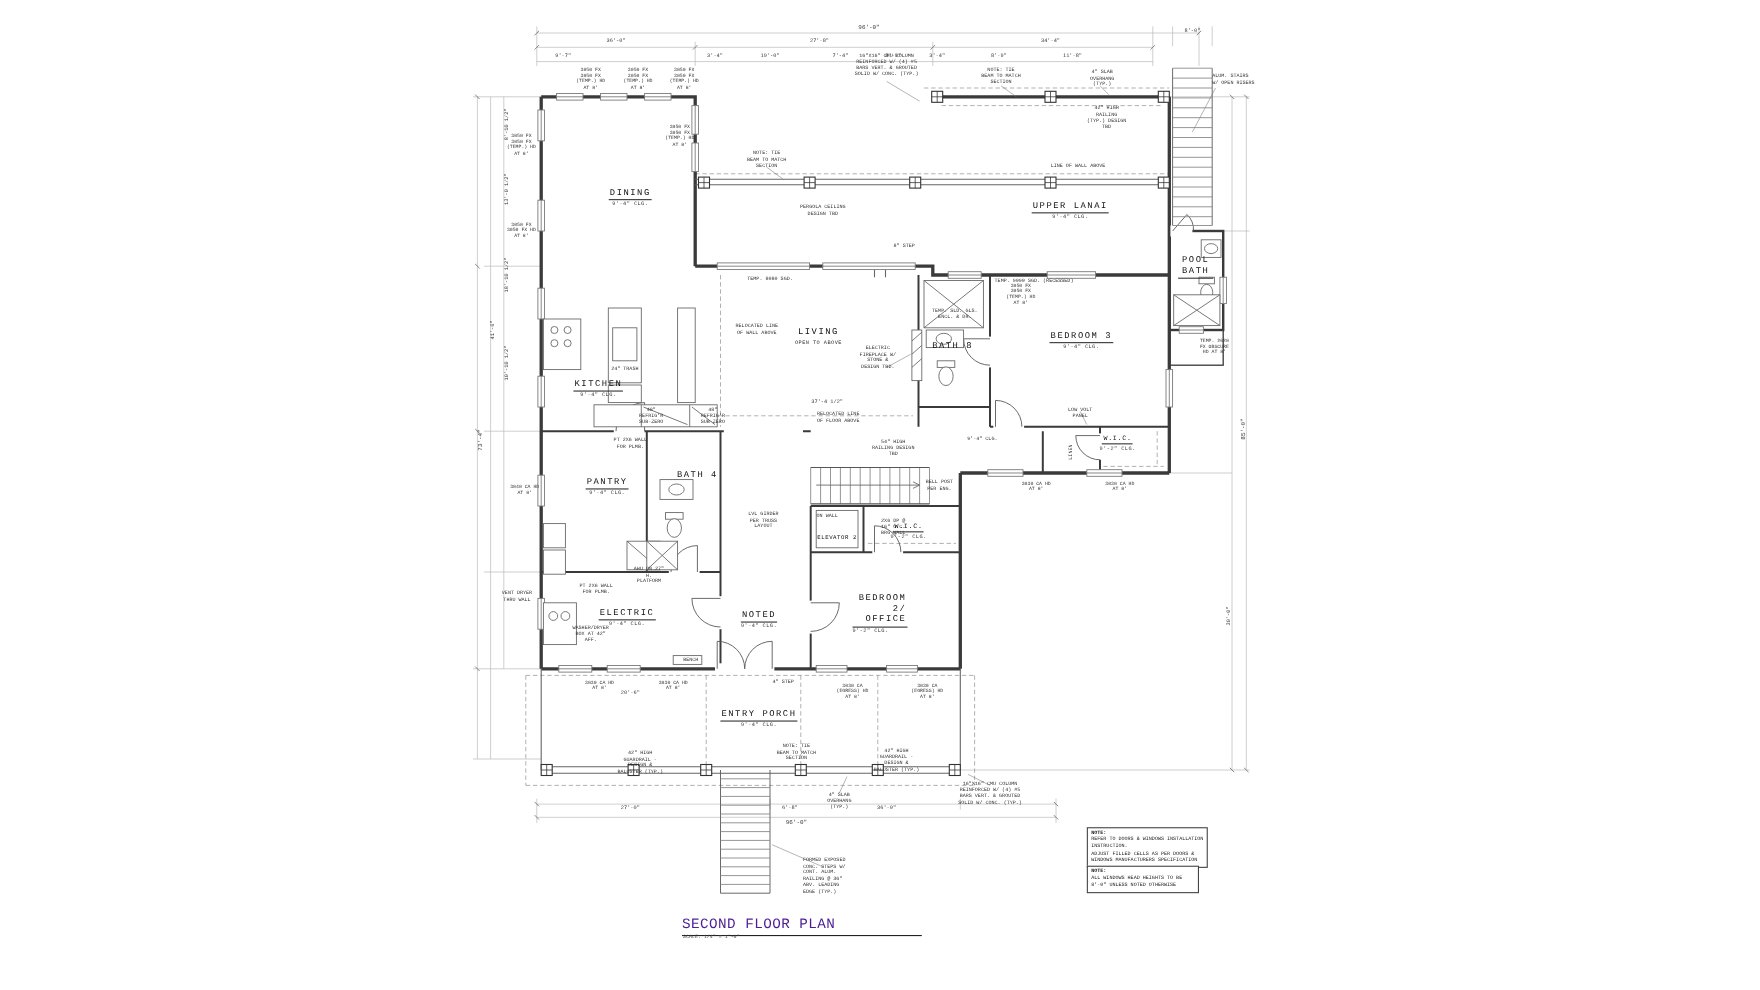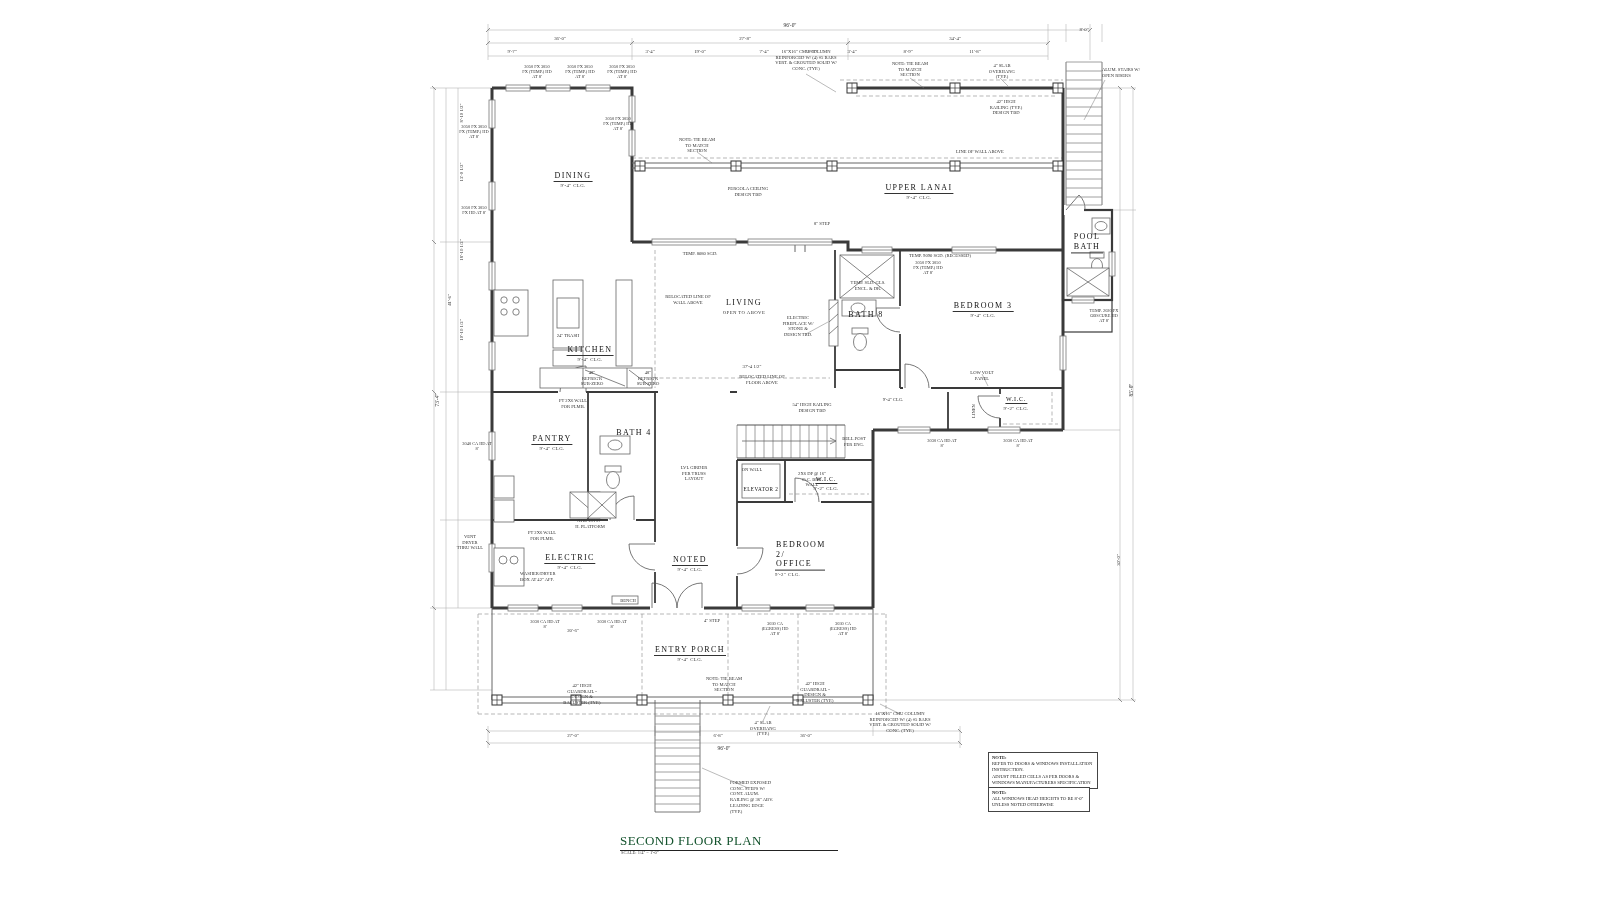--- a/index.html
+++ b/index.html
@@ -1,37 +1,37 @@
 <!DOCTYPE html>
 <html><head>
 <meta charset="utf-8">
 <style>
   html,body{margin:0;padding:0;background:#fff;}
   .sheet{position:relative;width:1600px;height:900px;background:#fff;overflow:hidden;
-         font-family:Liberation Serif, serif;color:#222;}
+         font-family:Liberation Mono, monospace;color:#222;}
   svg.plan{position:absolute;left:0;top:0;}
   
   .lr{position:absolute;transform:translate(-50%,-50%);text-align:center;z-index:5;}
   .lr .nm{display:inline-block;font-size:8px;letter-spacing:1.4px;color:#111;border-bottom:1px solid #333;padding:0 1px 1px;white-space:nowrap;}
   .lr .dt{font-size:4.8px;letter-spacing:.4px;color:#333;margin-top:1px;white-space:nowrap;}
   .lr.sm .nm{font-size:5.2px;letter-spacing:.5px;border-bottom:none;}
   .lr.md .nm{font-size:6px;letter-spacing:.7px;}
   .lr.wrap .nm{white-space:normal;width:30px;line-height:1.2;}
-  .lr.wrap2 .nm{white-space:normal;width:48px;line-height:1.2;text-align:left;}
+  .lr.wrap2 .nm{white-space:normal;width:48px;line-height:1.2;text-align:right;}
   
   .ann{position:absolute;transform:translate(-50%,-50%);font-size:4.6px;line-height:1.25;color:#333;text-align:center;z-index:4;}
   .ann.nw{white-space:nowrap;}
   .ann.rot{transform:translate(-50%,-50%) rotate(-90deg);white-space:nowrap;}
   .wt{position:absolute;transform:translate(-50%,-50%);font-size:4.4px;line-height:1.18;color:#333;text-align:center;width:30px;z-index:4;}
   .dm{position:absolute;transform:translate(-50%,-50%);font-size:4.8px;color:#333;white-space:nowrap;z-index:4;}
   .dm.v{transform:translate(-50%,-50%) rotate(-90deg);}
   .dm.big{font-size:5.4px;}
   
   .titleblock{position:absolute;left:620px;top:831px;width:218px;border-bottom:1.4px solid #222;padding-bottom:1px;z-index:6;}
-  .titleblock .t{font-size:13px;letter-spacing:.4px;color:#14532d;}
+  .titleblock .t{font-size:13px;letter-spacing:.4px;color:#4c1d95;}
   .scaletxt{position:absolute;left:621px;top:850px;font-size:4.5px;color:#444;z-index:6;}
   .note{position:absolute;border:0.8px solid #444;padding:2px 3px;font-size:4.6px;line-height:1.35;color:#222;background:#fff;z-index:6;}
   .note .h{font-weight:bold;}
   .note1{left:988px;top:752px;width:102px;}
   .note2{left:988px;top:787px;width:94px;}
 </style>
 </head>
 <body>
 
 <div class="sheet">
@@ -321,26 +321,26 @@
         <use href="#col" x="798" y="700"></use>
         <use href="#col" x="868" y="700"></use>
   </g>
 
   <g stroke="#777" stroke-width="0.5" fill="none">
     <path d="M1105,80 L1084,120 M806,74 L836,92 M900,714 L880,704 M763,721 L770,706 M748,788 L702,768 M806,334 L828,322 M982,374 L988,386 M910,78 L924,88 M697,152 L712,163 M1000,78 L1008,86"></path>
   </g>
 </svg>
 
   <div class="lr" style="left:573px;top:176px"><div class="nm">DINING</div><div class="dt">9'-4" CLG.</div></div>
-  <div class="lr" style="left:919px;top:188px"><div class="nm">UPPER LANAI</div><div class="dt">9'-4" CLG.</div></div>
+  <div class="lr" style="left:973px;top:188px"><div class="nm">UPPER LANAI</div><div class="dt">9'-4" CLG.</div></div>
   <div class="lr wrap" style="left:1087px;top:243px"><div class="nm">POOL BATH</div></div>
   <div class="lr" style="left:744px;top:303px"><div class="nm" style="border-bottom:none">LIVING</div><div class="dt">OPEN TO ABOVE</div></div>
   <div class="lr" style="left:866px;top:312px"><div class="nm" style="border-bottom:none">BATH 8</div></div>
   <div class="lr" style="left:983px;top:306px"><div class="nm">BEDROOM 3</div><div class="dt">9'-4" CLG.</div></div>
-  <div class="lr" style="left:590px;top:350px"><div class="nm">KITCHEN</div><div class="dt">9'-4" CLG.</div></div>
+  <div class="lr" style="left:544px;top:350px"><div class="nm">KITCHEN</div><div class="dt">9'-4" CLG.</div></div>
   <div class="lr" style="left:552px;top:439px"><div class="nm">PANTRY</div><div class="dt">9'-4" CLG.</div></div>
   <div class="lr" style="left:634px;top:430px"><div class="nm" style="border-bottom:none">BATH 4</div></div>
   <div class="lr" style="left:570px;top:558px"><div class="nm">ELECTRIC</div><div class="dt">9'-4" CLG.</div></div>
   <div class="lr" style="left:690px;top:560px"><div class="nm">NOTED</div><div class="dt">9'-4" CLG.</div></div>
   <div class="lr sm" style="left:761px;top:486px"><div class="nm">ELEVATOR 2</div></div>
   <div class="lr md" style="left:826px;top:479px"><div class="nm">W.I.C.</div><div class="dt">9'-2" CLG.</div></div>
   <div class="lr wrap2" style="left:800px;top:558px"><div class="nm">BEDROOM 2/ OFFICE</div><div class="dt" style="text-align:left">9'-2" CLG.</div></div>
   <div class="lr md" style="left:1016px;top:399px"><div class="nm">W.I.C.</div><div class="dt">9'-2" CLG.</div></div>
   <div class="lr" style="left:690px;top:650px"><div class="nm">ENTRY PORCH</div><div class="dt">9'-4" CLG.</div></div>
 

